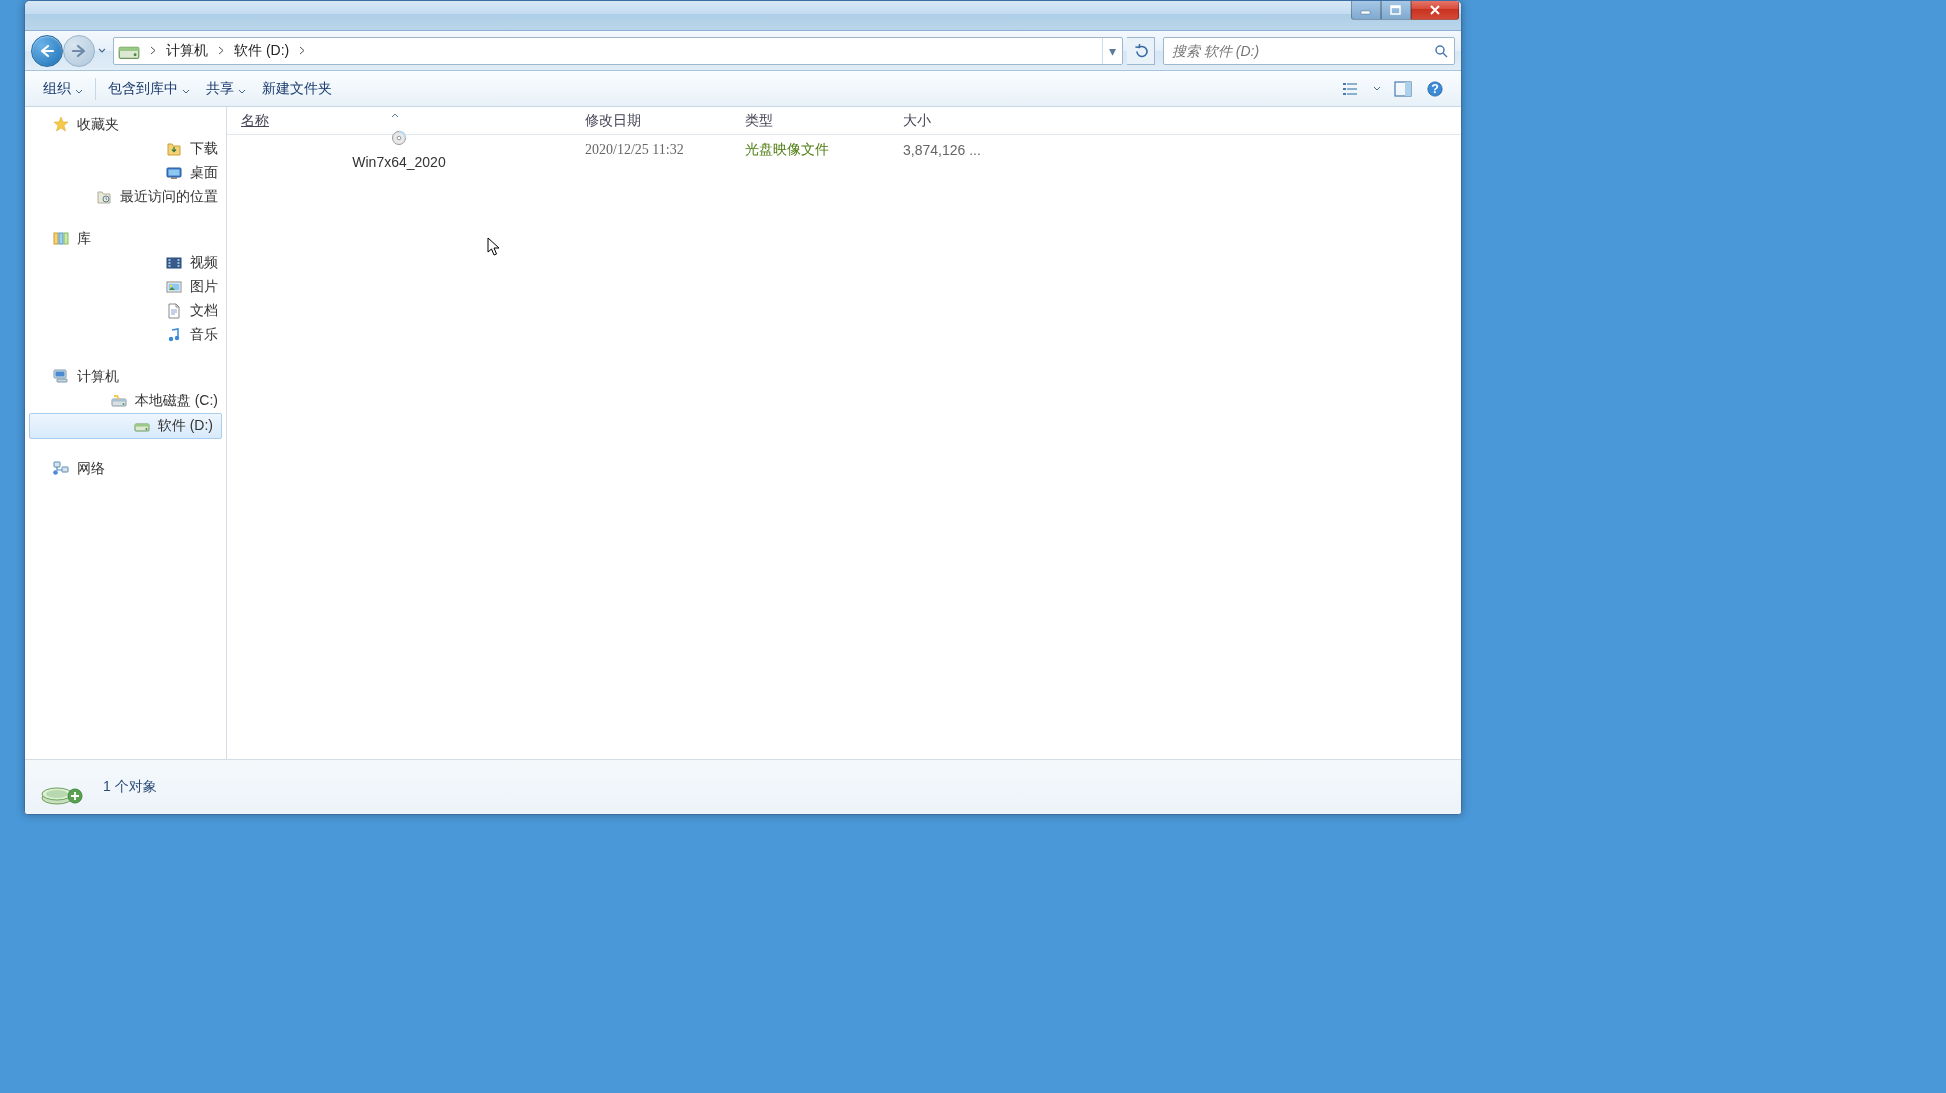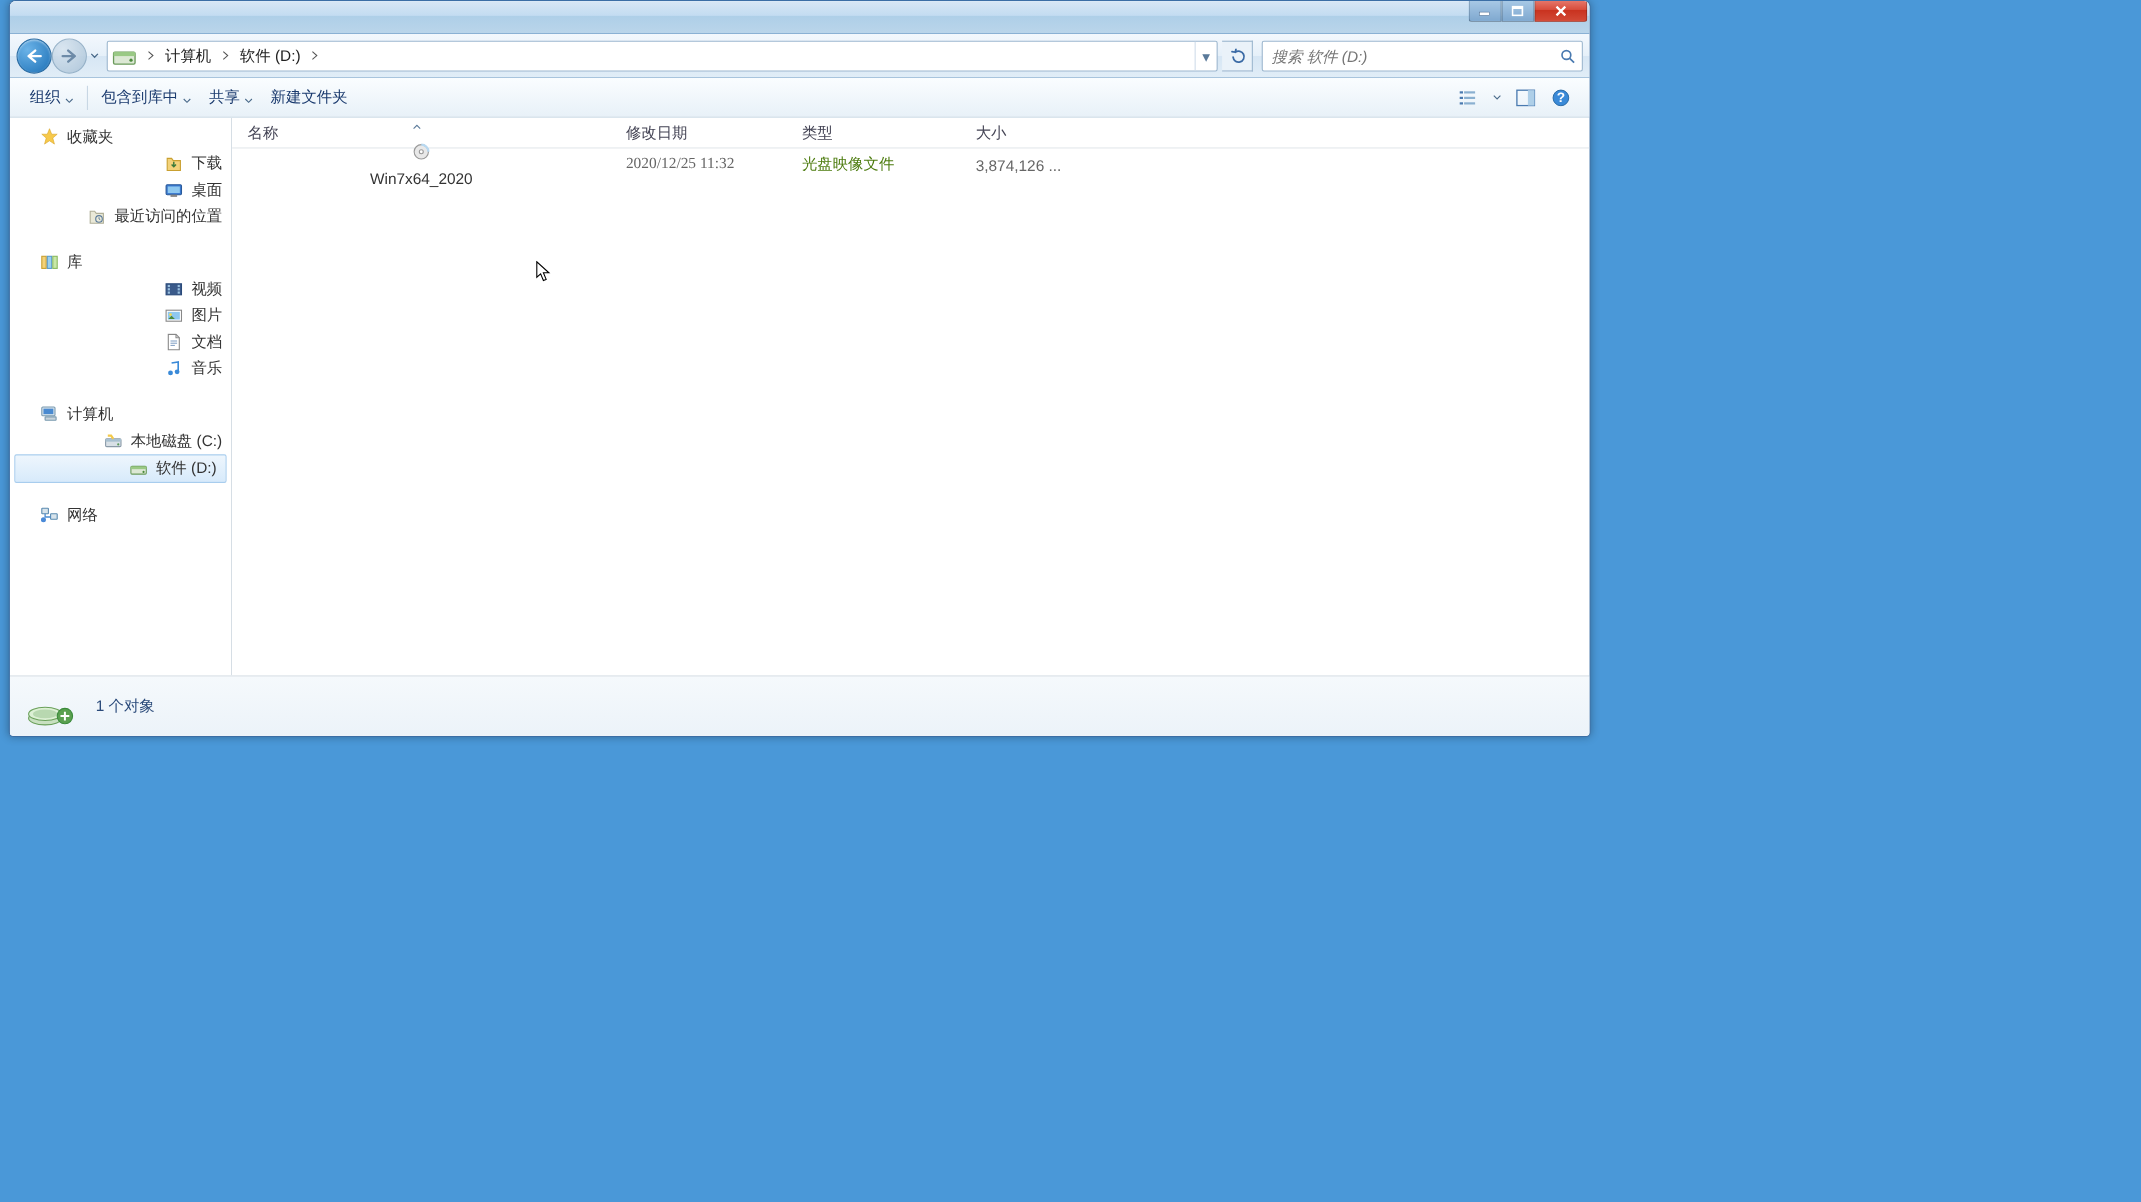--- a/index.html
+++ b/index.html
@@ -1,18 +1,18 @@
 <!DOCTYPE html>
 <html><head>
 <meta charset="utf-8">
 <style>
 * { margin:0; padding:0; box-sizing:border-box; font-family:"Microsoft YaHei","Segoe UI",Tahoma,sans-serif; font-size:14px; }
 body { background:#4a98d8; width:1946px; height:1093px; overflow:hidden; }
 
-.window { position:absolute; left:8px; top:0; width:1438px; height:670px; background:#fff; border:1px solid #3b6ea5; border-radius:6px 6px 4px 4px; box-shadow:0 0 8px rgba(0,0,0,0.3); overflow:hidden; display:flex; flex-direction:column; }
+.window { position:absolute; left:24px; top:0; width:1438px; height:815px; background:#fff; border:1px solid #3b6ea5; border-radius:6px 6px 4px 4px; box-shadow:0 0 8px rgba(0,0,0,0.3); overflow:hidden; display:flex; flex-direction:column; }
 
 
 .titlebar { height:30px; background:linear-gradient(to bottom,#d7e7f5 0%,#c3dcf1 45%,#aecfe8 46%,#bad5ea 100%); border-bottom:1px solid #8ab1d4; display:flex; justify-content:flex-end; align-items:flex-start; padding-right:2px; }
 .win-btns { display:flex; gap:0; margin-top:-1px; }
 .win-btn { width:30px; height:20px; border:1px solid rgba(0,0,0,0.25); border-top:none; display:flex; align-items:center; justify-content:center; color:#fff; font-weight:bold; }
 .win-min { background:linear-gradient(to bottom,#a9c9e6,#7fa9d0); border-radius:0 0 0 3px; }
 .win-max { background:linear-gradient(to bottom,#a9c9e6,#7fa9d0); }
 .win-close { width:48px; background:linear-gradient(to bottom,#e67a6e 0%,#d74b3a 48%,#c93320 50%,#d24936 100%); border-radius:0 0 3px 0; }
 .win-btn svg { width:12px; height:10px; }
 
@@ -55,21 +55,21 @@
 .sidebar { width:202px; background:#fff; border-right:1px solid #d6dee5; overflow-y:auto; padding-top:6px; }
 .side-group { margin-bottom:18px; }
 .side-head { display:flex; gap:8px; padding:3px 8px 3px 28px; color:#333; }
 .side-item { display:flex; align-items:center; gap:8px; padding:3px 8px 3px 42px; color:#333;justify-content:flex-end; }
 .side-item.sel { background:linear-gradient(to bottom,#eef6fd,#d7eafb); border:1px solid #a8cdee; border-radius:2px; margin:0 4px; padding-left:37px; }
 .s-ico { width:16px; height:16px; display:flex; align-items:center; justify-content:center; flex-shrink:0; }
 
 .content { flex:1; display:flex; flex-direction:column; background:#fff; }
 .col-head { height:28px; border-bottom:1px solid #e3e8ec; display:flex; align-items:center; color:#445; }
 .col { padding:0 14px; border-right:1px solid transparent; display:flex; align-items:center; height:100%; }
-.col-name { width:344px; position:relative; }
+.col-name { width:344px; position:relative;text-decoration:underline; }
 .col-date { width:160px; }
 .col-type { width:158px; }
 .col-size { width:110px; text-align:right; }
 .sort-ind { position:absolute; right:50%; top:-2px; color:#5a7a9a; }
 .sort-ind svg { width:8px; height:5px; }
 
 .file-list { flex:1; }
 .file-row { display:flex; align-items:center; height:30px; color:#333; }
 .cell { padding:0 14px; }
 .cell-name { width:344px; display:flex; align-items:center; gap:8px;flex-direction:column; }

